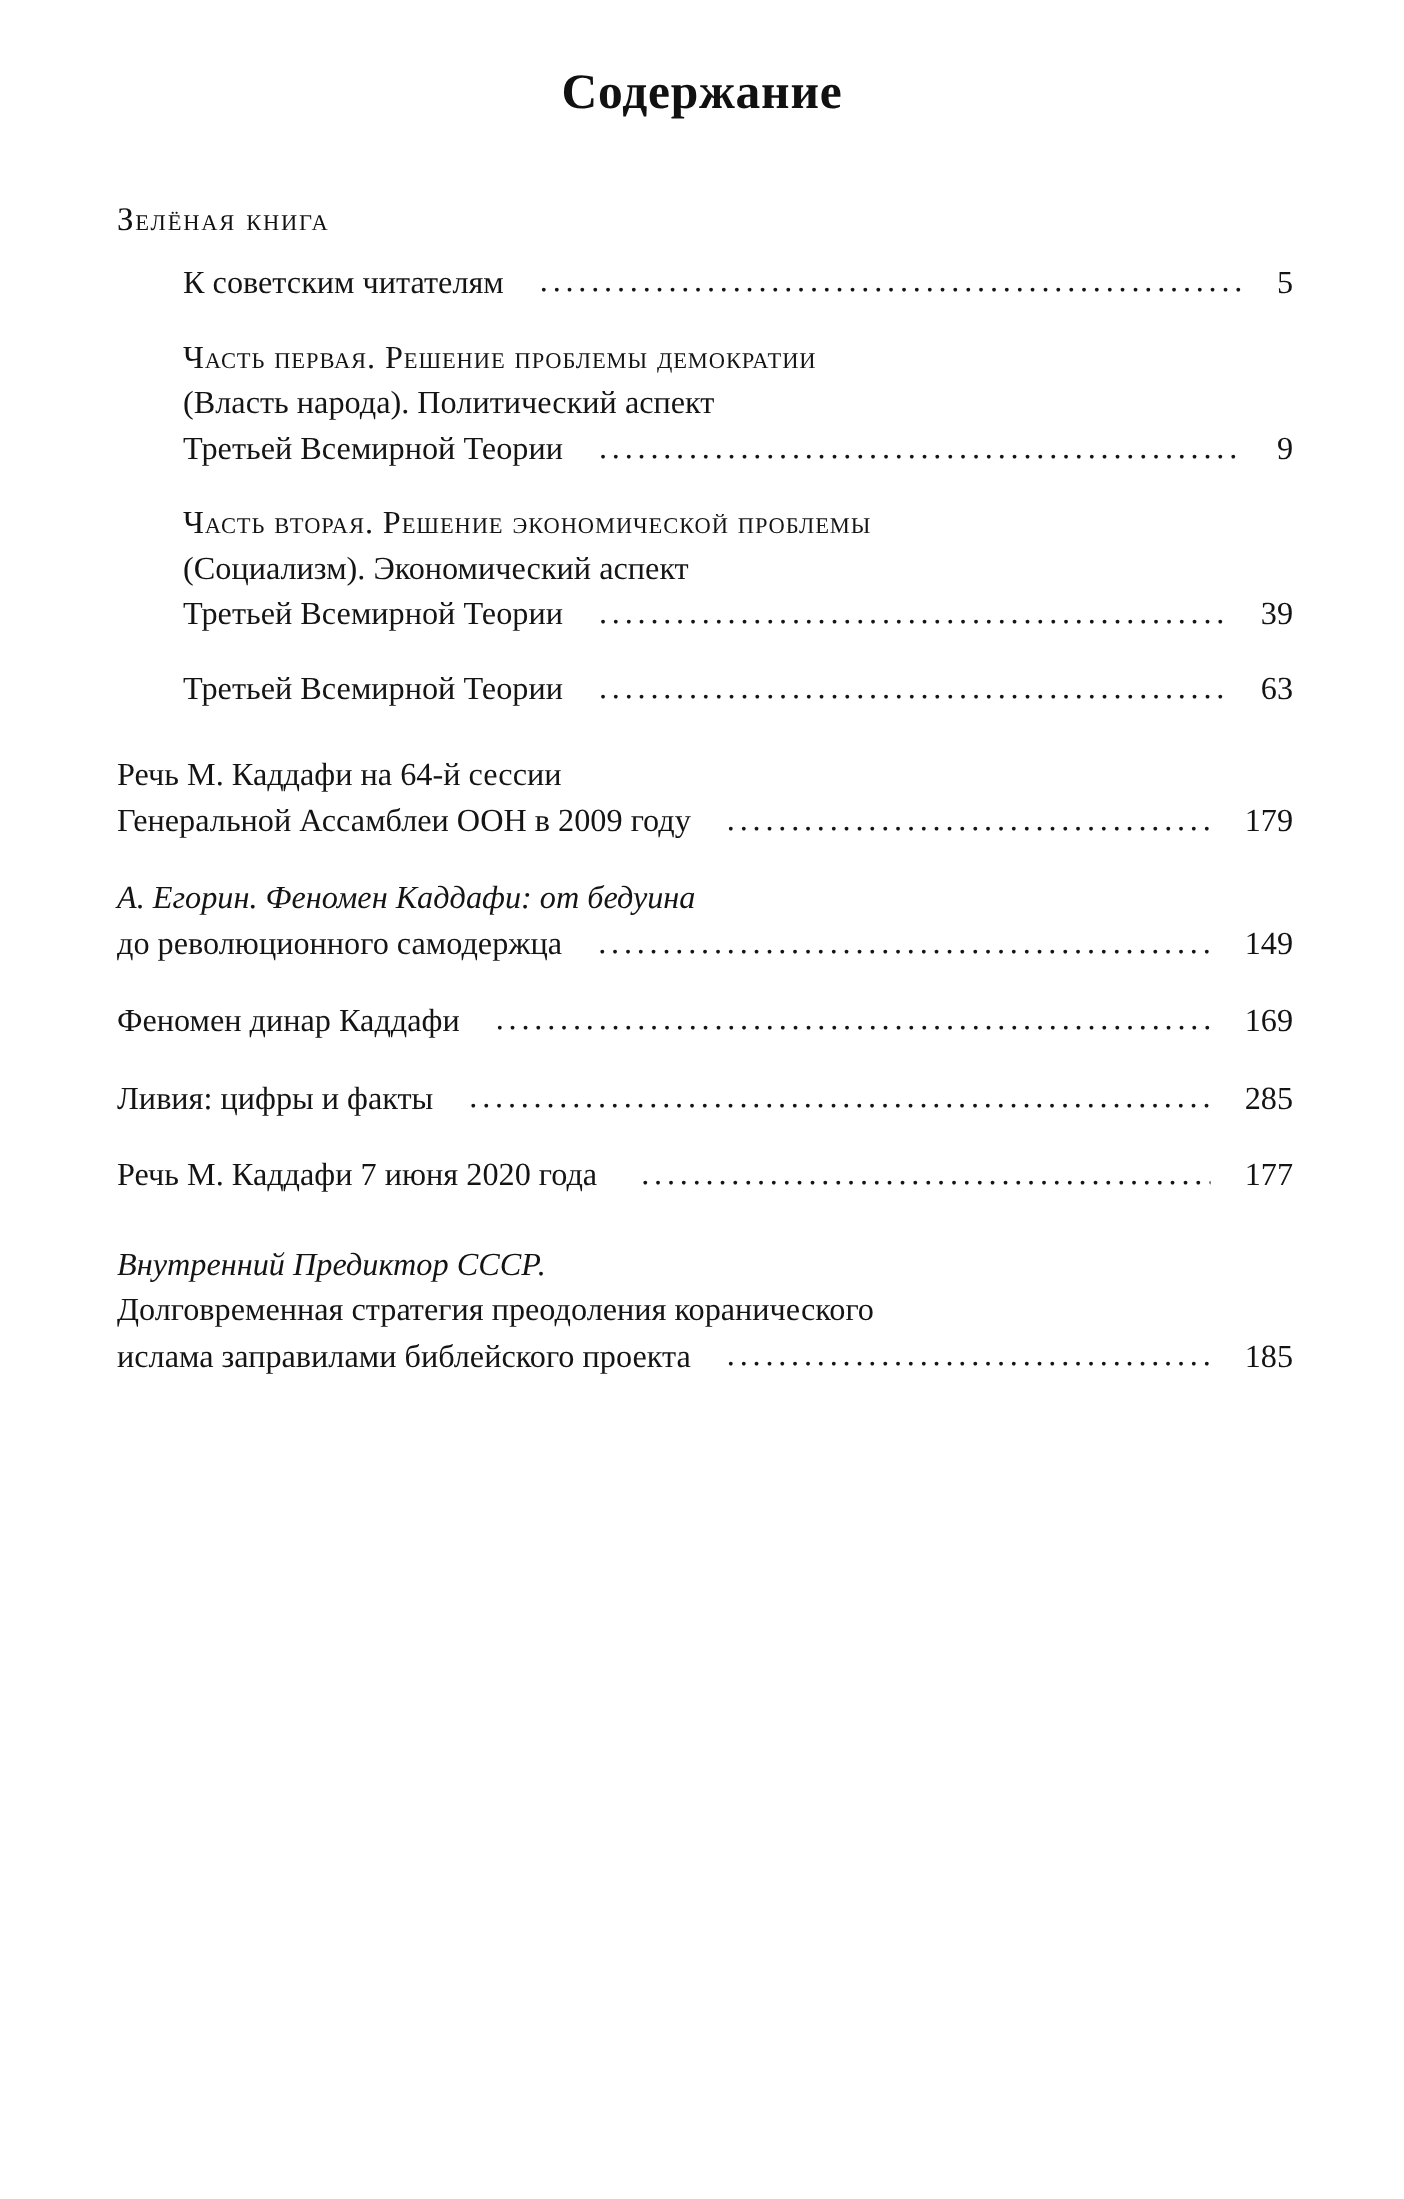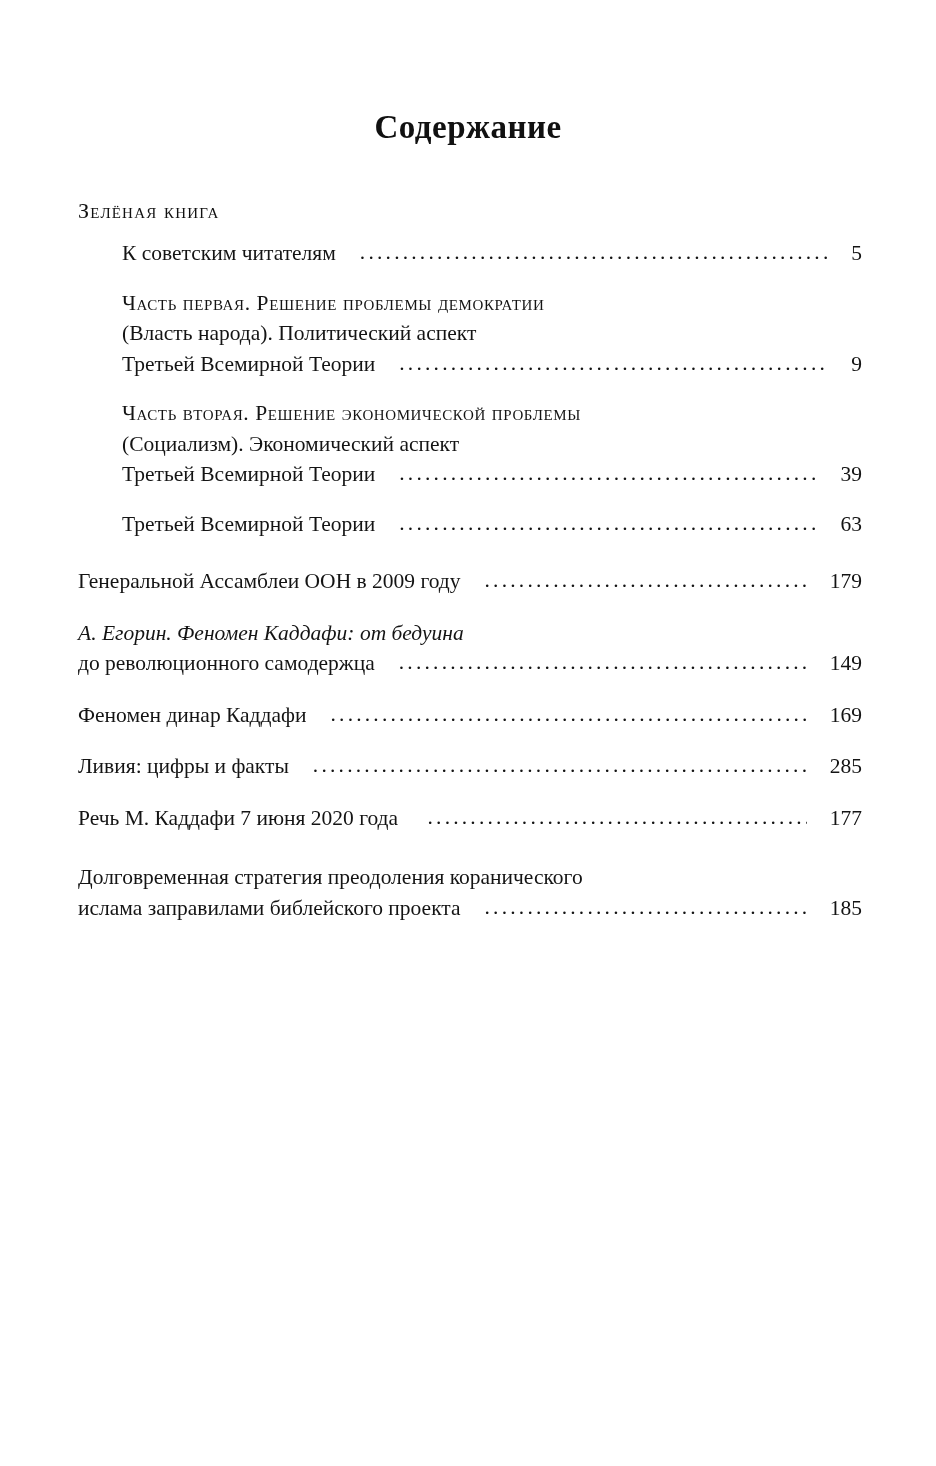--- a/index.html
+++ b/index.html
@@ -21,21 +21,21 @@
     box-sizing: border-box;
     padding: 0;
     position: relative;
   }
   .page-title {
     text-align: center;
     font-size: 33px;
     font-weight: bold;
     letter-spacing: 0.5px;
     margin: 0;
-    padding-top: 109px;
+    padding-top: 44px;
     color: #111;
     font-family: "Liberation Serif", "DejaVu Serif", serif;
   }
 
   .toc {
     margin: 0;
     padding: 0 74px 0 78px;
     padding-top: 52px;
   }
 
@@ -155,20 +155,21 @@
         </div>
 
       </div>
     </div>
 
     <div class="spacer-sm"></div>
 
     <div class="section group-main">
 
       <div class="entry">
+        <span class="line"><span class="txt">Речь М. Каддафи на 64-й сессии</span></span>
         <span class="line last">
           <span class="txt">Генеральной Ассамблеи ООН в 2009 году</span>
           <span class="leader">................................................................</span>
           <span class="pageno">179</span>
         </span>
       </div>
 
       <div class="entry">
         <span class="line"><span class="txt italic">А. Егорин. Феномен Каддафи: от бедуина</span></span>
         <span class="line last">
@@ -198,20 +199,21 @@
         <span class="line last">
           <span class="txt">Речь М. Каддафи 7 июня 2020 года </span>
           <span class="leader">................................................................</span>
           <span class="pageno">177</span>
         </span>
       </div>
 
       <div class="spacer-sm"></div>
 
       <div class="entry">
+        <span class="line"><span class="txt italic">Внутренний Предиктор СССР.</span></span>
         <span class="line"><span class="txt">Долговременная стратегия преодоления коранического</span></span>
         <span class="line last">
           <span class="txt">ислама заправилами библейского проекта</span>
           <span class="leader">................................................................</span>
           <span class="pageno">185</span>
         </span>
       </div>
 
     </div>
 

